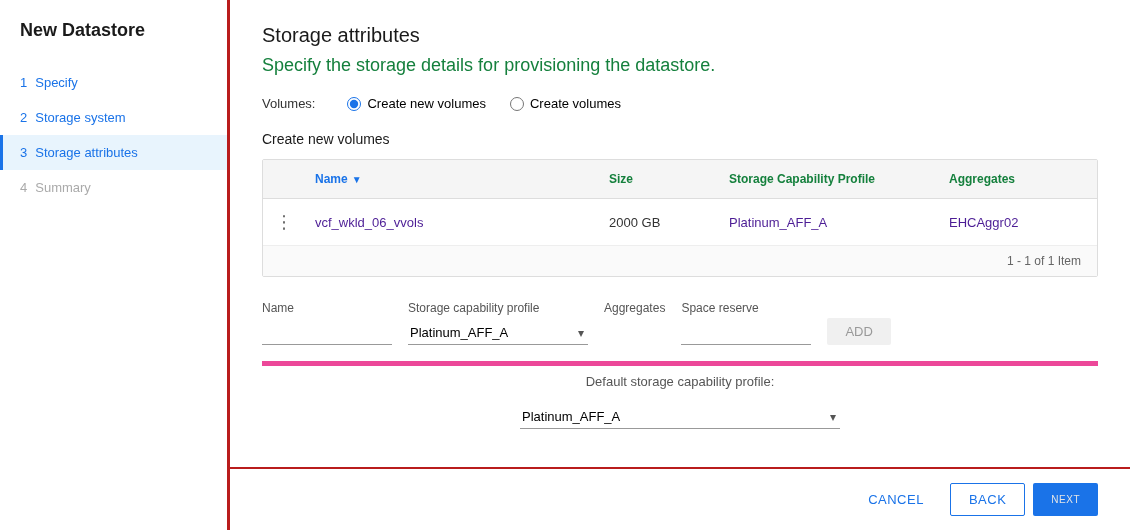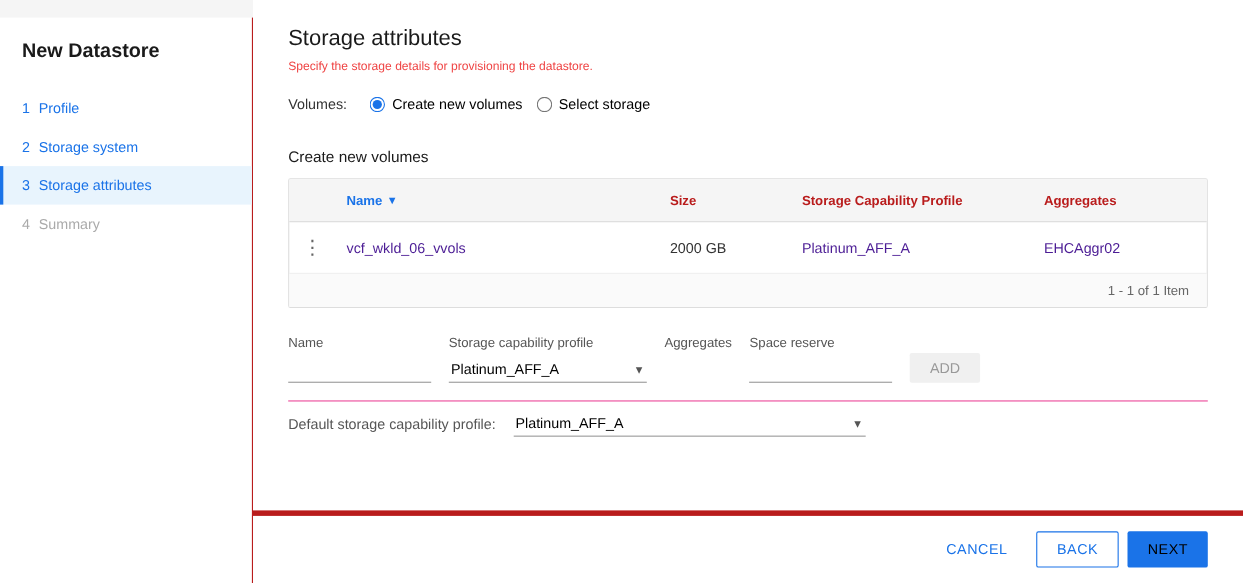--- a/index.html
+++ b/index.html
@@ -2,24 +2,23 @@
 <html><head>
   <meta charset="utf-8">
   <style>
     * { box-sizing: border-box; margin: 0; padding: 0; }
     body { font-family: -apple-system, BlinkMacSystemFont, 'Segoe UI', Arial, sans-serif; font-size: 13px; background: #f5f5f5; display: flex; height: 530px; width: 1130px; overflow: hidden; }
 
     
     .sidebar {
       width: 230px;
       background: #fff;
-      border-right: 1px solid #b91c1c;
+      border-right: 3px solid #b91c1c;
       padding: 20px 0;
       flex-shrink: 0;
-      margin-top: 16px;
     }
     .sidebar-title {
       font-size: 18px;
       font-weight: 600;
       color: #1a1a1a;
       padding: 0 20px 24px 20px;
     }
     .sidebar-item {
       display: flex;
       align-items: center;
@@ -57,31 +56,31 @@
       padding: 24px 32px;
       overflow-y: auto;
     }
     .page-title {
       font-size: 20px;
       font-weight: 500;
       color: #1a1a1a;
       margin-bottom: 8px;
     }
     .page-subtitle {
-      color: #ef4444;
-      font-size: 11px;
+      color: #15803d;
+      font-size: 18px;
       margin-bottom: 20px;
     }
 
     
     .volumes-row {
       display: flex;
       align-items: center;
-      gap: 13px;
-      margin-bottom: 32px;
+      gap: 24px;
+      margin-bottom: 20px;
     }
     .volumes-label {
       color: #333;
       font-weight: 500;
       margin-right: 8px;
     }
     .radio-option {
       display: flex;
       align-items: center;
       gap: 6px;
@@ -112,21 +111,21 @@
       display: grid;
       grid-template-columns: 40px 1fr 120px 220px 160px;
       background: #f5f5f5;
       border-bottom: 1px solid #ddd;
       padding: 8px 0;
     }
     .table-header .th {
       padding: 4px 12px;
       font-size: 12px;
       font-weight: 600;
-      color: #b91c1c;
+      color: #15803d;
     }
     .table-header .th.sorted {
       color: #1a73e8;
       display: flex;
       align-items: center;
       gap: 4px;
     }
     .table-row-data {
       display: grid;
       grid-template-columns: 40px 1fr 120px 220px 160px;
@@ -233,22 +232,23 @@
       align-self: flex-end;
       margin-top: 2px;
     }
 
     
     .default-profile-row {
       display: flex;
       align-items: center;
       gap: 16px;
       padding-top: 8px;
-      border-top: 1px solid #ec4899;
+      border-top: 5px solid #ec4899;
       margin-top: 4px;
+      flex-direction: column;
     }
     .default-profile-label {
       font-size: 13px;
       color: #555;
       white-space: nowrap;
     }
     .default-profile-dropdown {
       border: none;
       border-bottom: 1px solid #999;
       background: transparent;
@@ -279,21 +279,21 @@
     .footer {
       position: absolute;
       bottom: 0;
       right: 0;
       width: 900px;
       display: flex;
       justify-content: flex-end;
       gap: 8px;
       padding: 14px 32px;
       background: #fff;
-      border-top: 5px solid #b91c1c;
+      border-top: 2px solid #b91c1c;
     }
     .btn-cancel {
       background: transparent;
       border: none;
       padding: 8px 18px;
       font-size: 13px;
       font-weight: 500;
       color: #1a73e8;
       cursor: pointer;
       letter-spacing: 0.5px;
@@ -307,23 +307,23 @@
       color: #1a73e8;
       cursor: pointer;
       border-radius: 2px;
       letter-spacing: 0.5px;
       text-align: right;
     }
     .btn-next {
       background: #1a73e8;
       border: none;
       padding: 8px 18px;
-      font-size: 13px;
-      font-weight: 500;
-      color: #000000;
+      font-size: 10px;
+      font-weight: 500;
+      color: #e5e5e5;
       cursor: pointer;
       border-radius: 2px;
       letter-spacing: 0.5px;
     }
     .info-icon {
       display: inline-flex;
       align-items: center;
       justify-content: center;
       width: 14px;
       height: 14px;
@@ -341,21 +341,21 @@
     }
   </style>
 </head>
 <body>
 
 <div class="sidebar">
   <div class="sidebar-title">New Datastore</div>
 
   <div class="sidebar-item clickable">
     <span class="step-num">1</span>
-    <span>Profile</span>
+    <span>Specify</span>
   </div>
   <div class="sidebar-item clickable">
     <span class="step-num">2</span>
     <span>Storage system</span>
   </div>
   <div class="sidebar-item active">
     <span class="step-num">3</span>
     <span>Storage attributes</span>
   </div>
   <div class="sidebar-item inactive">
@@ -369,21 +369,21 @@
   <p class="page-subtitle">Specify the storage details for provisioning the datastore.</p>
 
   <div class="volumes-row">
     <span class="volumes-label">Volumes:</span>
     <label class="radio-option">
       <input type="radio" name="volumes" checked="" style="">
       <span>Create new volumes</span>
     </label>
     <label class="radio-option">
       <input type="radio" name="volumes" style="">
-      <span>Select storage</span>
+      <span>Create volumes</span>
     </label>
   </div>
 
   <div class="section-title">Create new volumes</div>
 
   <div class="table-wrapper">
     <div class="table-header">
       <div class="th"></div>
       <div class="th sorted">
         <span>Name</span>

